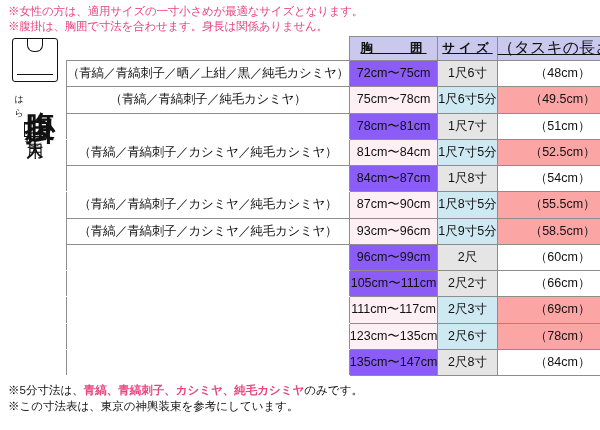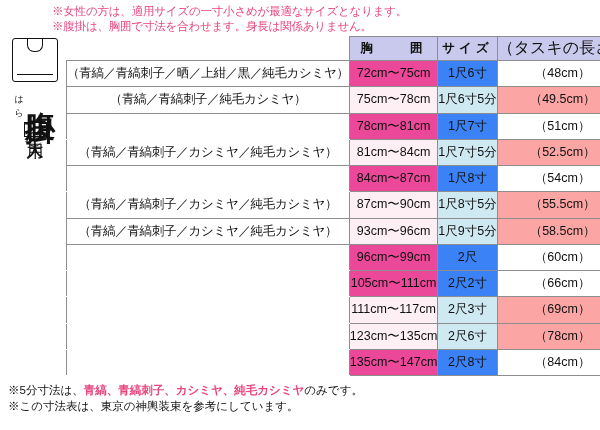--- a/index.html
+++ b/index.html
@@ -23,21 +23,20 @@
   
   .top-notes {
     padding: 4px 6px 2px 8px;
   }
   .note-line {
     color: #e8467f;
     font-size: 11.5px;
     line-height: 15px;
     white-space: nowrap;
     letter-spacing: -0.2px;
-    margin-left: 44px;
   }
 
   
   .main {
     display: flex;
     align-items: stretch;
     padding: 0 4px;
     height: 340px;
     box-sizing: border-box;
   }
@@ -140,20 +139,21 @@
     padding: 0;
     height: 23px;
     white-space: nowrap;
   }
   thead th {
     background: #c8c9ec;
     font-weight: bold;
     font-size: 14px;
     letter-spacing: 4px;
     height: 26px;
+    text-decoration: underline;
   }
   thead th.col-materials {
     background: #ffffff;
     border-top-color: #ffffff;
     border-left-color: #ffffff;
     border-bottom-color: #8d8d8d;
   }
   thead th.col-note {
     font-size: 16px;
     letter-spacing: 0px;
@@ -165,22 +165,22 @@
     font-size: 11px;
     letter-spacing: -0.3px;
     background: #ffffff;
     border-left-color: #ffffff;
     margin-top: 36px;
   }
   td.materials.empty {
     border-top-color: #ffffff;
     border-bottom-color: #ffffff;
   }
-  td.bust { background: #ec4899; }
-  td.size { background: #3b82f6; text-align: left; padding-left: 7px; }
+  td.bust { background: #8b5cf6; }
+  td.size { background: #e5e5e5; text-align: left; padding-left: 7px; }
   td.note { background: #ffffff; margin-left: 48px; }
 
   tr.alt td.bust { background: #fdeff4; }
   tr.alt td.size { background: #cfe9f2; }
   tr.alt td.note { background: #fca5a5; }
 
   
   .bottom-notes {
     padding: 6px 0 0 8px;
   }

